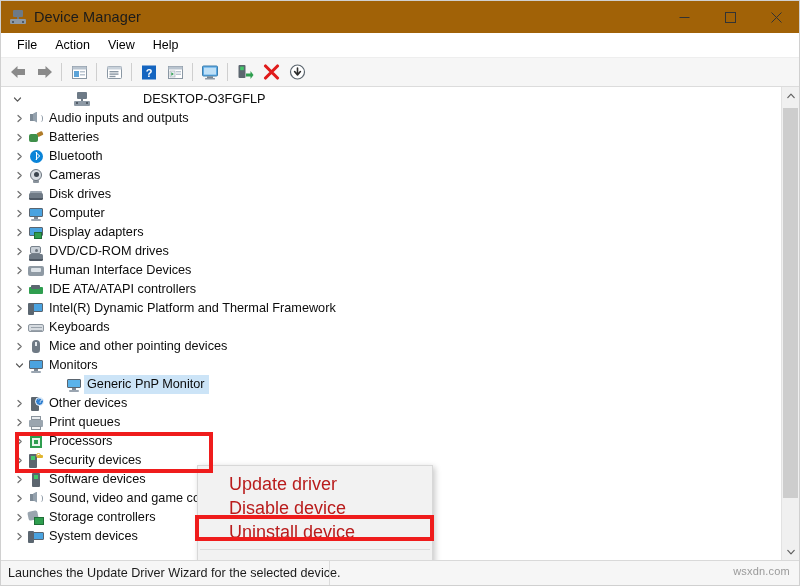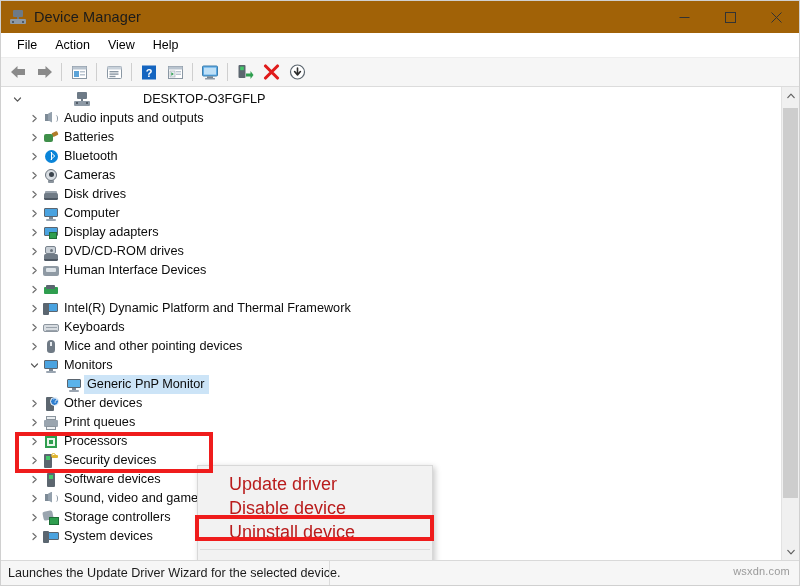--- a/index.html
+++ b/index.html
@@ -66,21 +66,21 @@
     width:13px;flex:0 0 13px;display:flex;align-items:center;justify-content:center;
     color:#6f6f6f;
   }
   .chev svg{display:block;}
   .icoslot{width:20px;flex:0 0 20px;display:flex;align-items:center;justify-content:center;}
   .lbl{padding-left:3px;padding-right:4px;line-height:19px;}
   .row.selected .lbl{background:#cce4f7;}
 
   
   .lvl0{padding-left:10px;gap:48px;}
-  .lvl1{padding-left:27px;}
+  .lvl1{padding-left:12px;}
   .lvl2{padding-left:63px;}
   .lvl2 .icoslot{margin-left:0;}
 
   
   .ic{position:relative;width:16px;height:16px;display:block;}
   .mon-screen{position:absolute;left:1px;top:2px;width:14px;height:9px;background:#4aa3e0;border:1px solid #5a6570;border-radius:1px;box-sizing:border-box;}
   .mon-screen.i{background:#5bb3ea;}
   .mon-stand{position:absolute;left:6px;top:11px;width:4px;height:2px;background:#7c8894;}
   .mon-base{position:absolute;left:3px;top:13px;width:10px;height:2px;background:#9aa5b1;border-radius:1px;}
   .spk{position:absolute;left:2px;top:3px;width:4px;height:7px;background:#7d8a96;}
@@ -449,20 +449,21 @@
         <span class="chev">
           <svg width="9" height="9" viewBox="0 0 9 9">
               <path d="M3 1.5 L6.2 4.5 L3 7.5" fill="none" stroke="#6f6f6f" stroke-width="1.2" stroke-linecap="round" stroke-linejoin="round"></path>
             </svg>
         </span>
         <span class="icoslot">
           <span class="ic">
               <span class="ide"></span>
             </span>
         </span>
+        <span class="lbl">IDE ATA/ATAPI controllers</span>
       </div>
 
       <div class="row lvl1">
         <span class="chev">
           <svg width="9" height="9" viewBox="0 0 9 9">
               <path d="M3 1.5 L6.2 4.5 L3 7.5" fill="none" stroke="#6f6f6f" stroke-width="1.2" stroke-linecap="round" stroke-linejoin="round"></path>
             </svg>
         </span>
         <span class="icoslot">
           <span class="ic">

